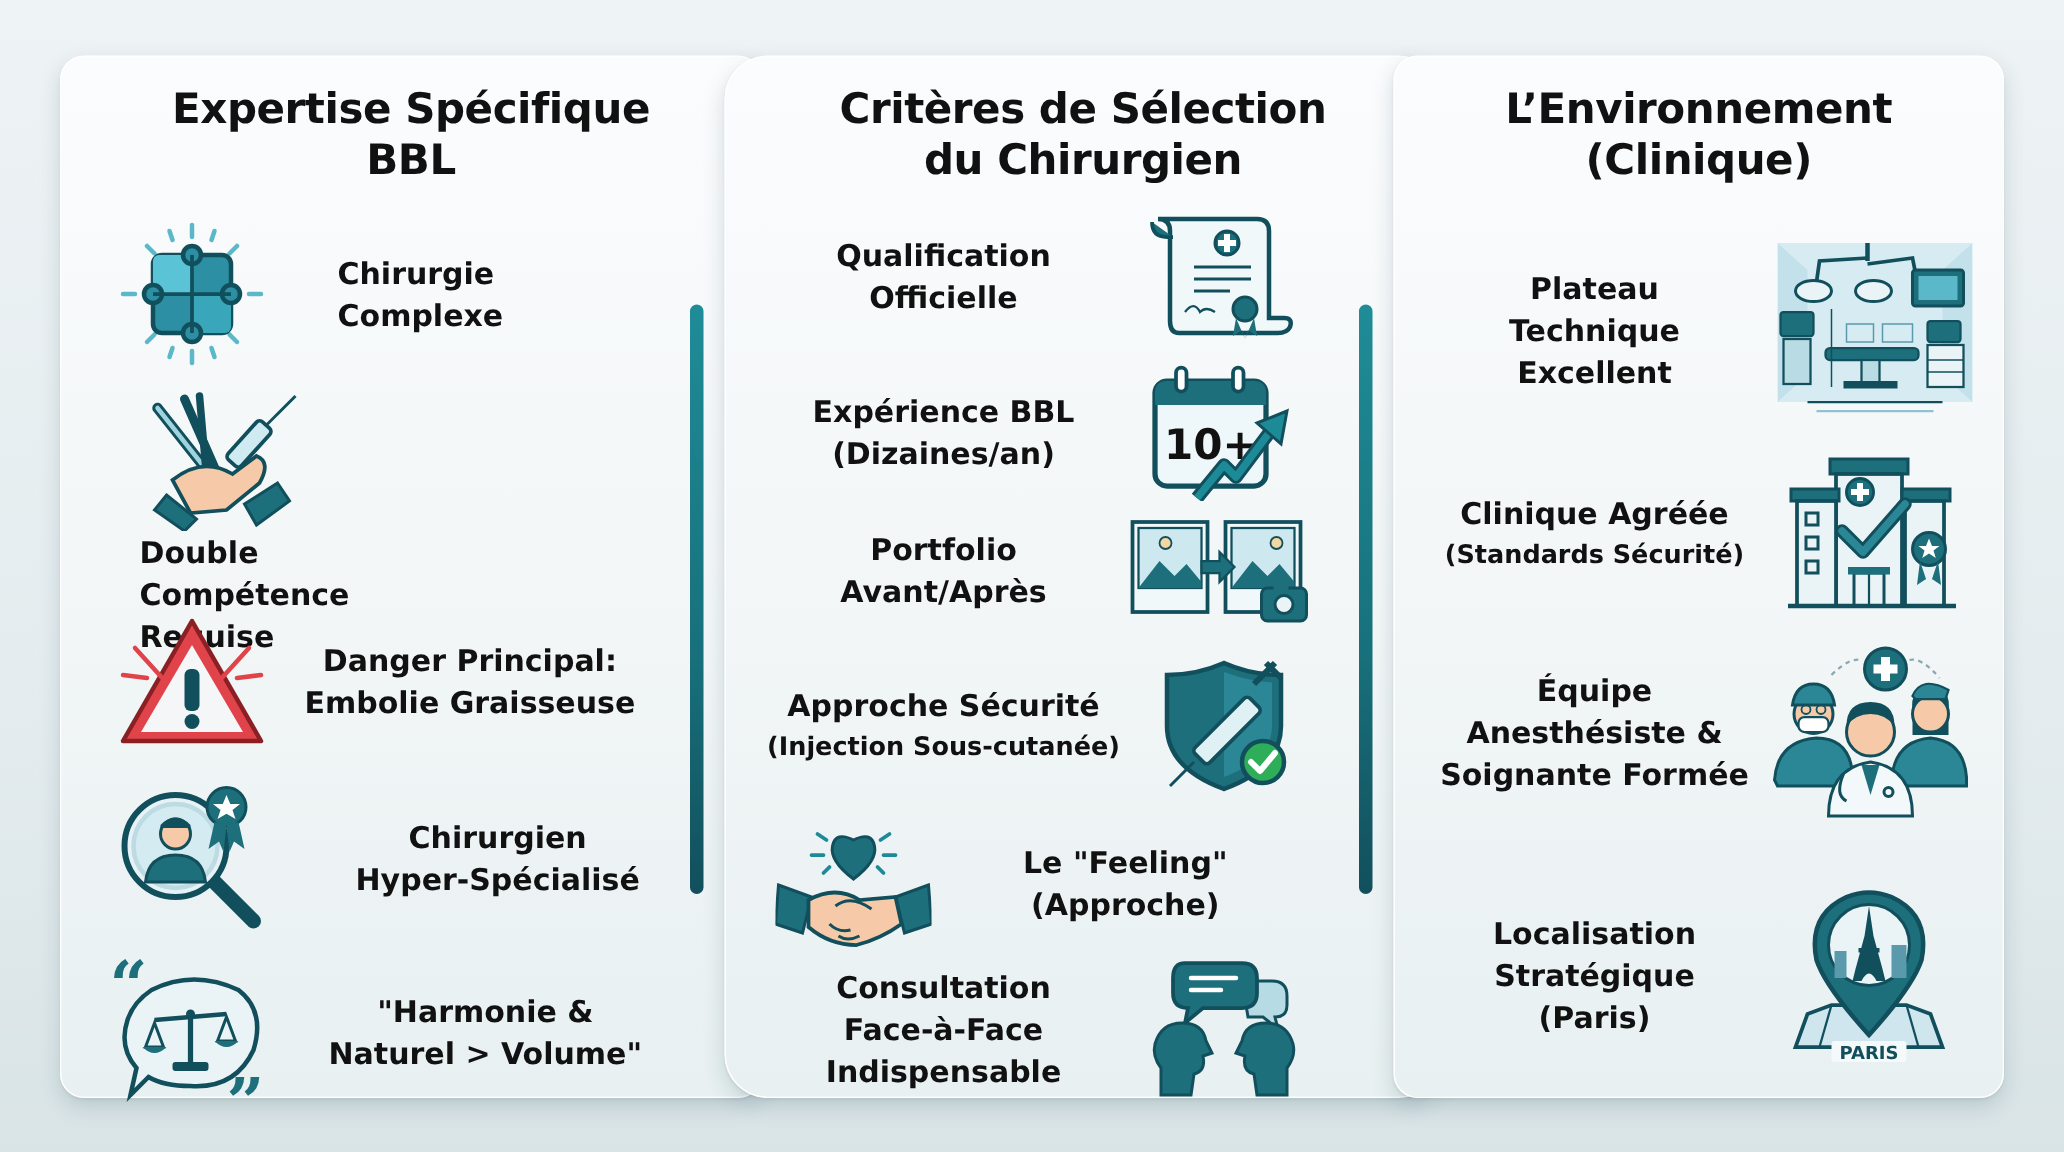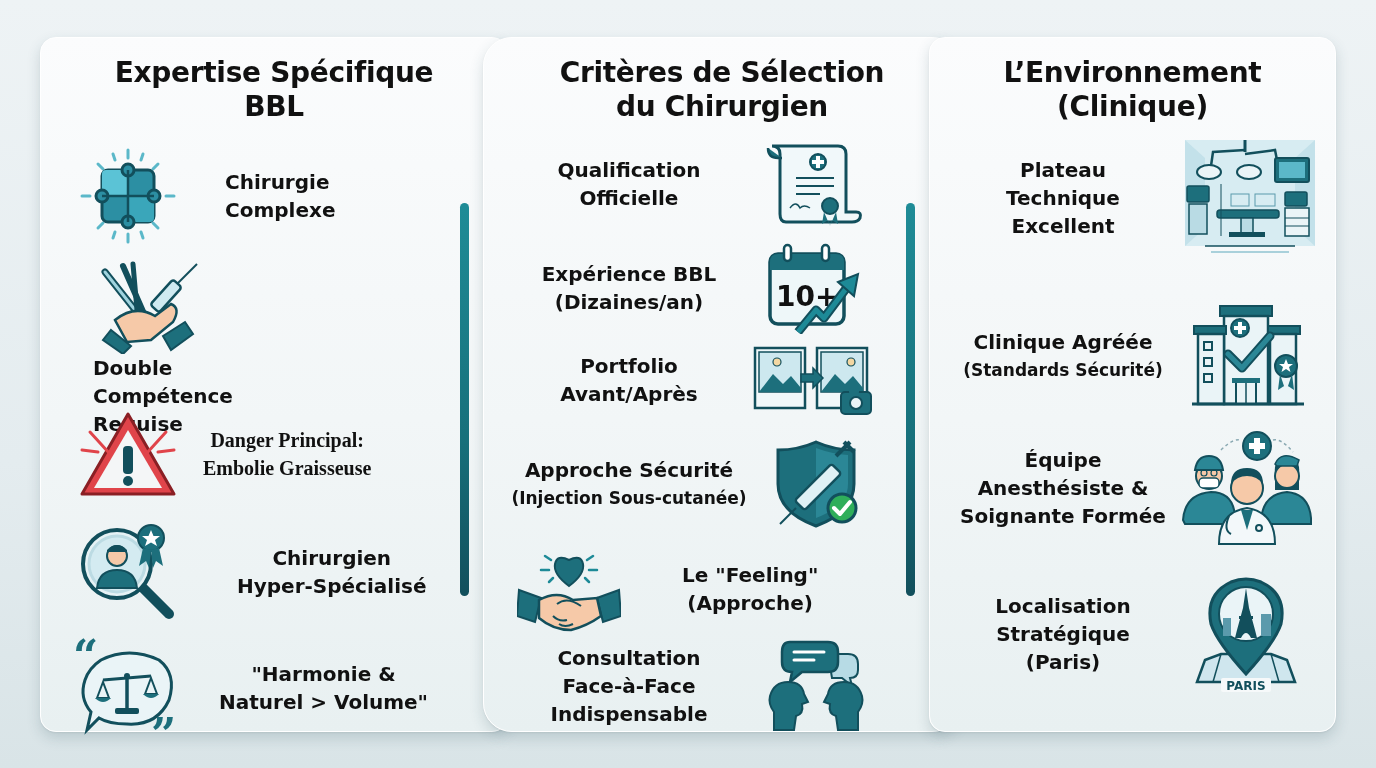--- a/index.html
+++ b/index.html
@@ -141,21 +141,21 @@
         <rect x="47" y="38" width="10" height="28" rx="4" fill="#124f5c"></rect>
         <circle cx="52" cy="73" r="5" fill="#124f5c"></circle>
         <g stroke="#e0444a" stroke-width="3" stroke-linecap="round">
           <line x1="14" y1="24" x2="34" y2="46"></line>
             <line x1="6" y1="42" x2="22" y2="44"></line>
           <line x1="90" y1="24" x2="70" y2="46"></line>
             <line x1="98" y1="42" x2="82" y2="44"></line>
         </g>
       </svg>
     </div>
-    <div class="label" style="margin-left:22px;font-family:Liberation Serif, serif;">
+    <div class="label" style="margin-left:22px;">
       <span>Danger Principal:</span>
       <span>Embolie Graisseuse</span>
     </div>
   </div>
 
   <div class="item" style="left:36px; top:484px;">
     <div class="icon" style="width:100px;height:100px;">
       <svg width="100" height="100" viewBox="0 0 100 100">
         <line x1="66" y1="66" x2="92" y2="92" stroke="#124f5c" stroke-width="10" stroke-linecap="round"></line>
         <circle cx="40" cy="42" r="34" fill="#e6f2f5" stroke="#124f5c" stroke-width="4"></circle>
@@ -335,21 +335,21 @@
 </div>
 
 <div class="divider" id="divider-2"></div>
 
 <div class="panel" id="panel-right">
   <div class="panel-title">
     <span>L’Environnement</span>
     <span>(Clinique)</span>
   </div>
 
-  <div class="item" style="left:20px; top:102px;">
+  <div class="item" style="left:20px; top:124px;">
     <div class="label" style="width:226px;">
       <span>Plateau</span>
       <span>Technique</span>
       <span>Excellent</span>
     </div>
     <div class="icon" style="width:132px;height:116px;margin-left:8px;">
       <svg width="130" height="116" viewBox="0 0 130 116">
         <rect x="0" y="0" width="130" height="106" fill="#d7ecf2"></rect>
         <path d="M0 0 L20 18 L20 88 L0 106 Z" fill="#c3e1ea"></path>
         <path d="M130 0 L110 18 L110 88 L130 106 Z" fill="#c3e1ea"></path>
@@ -436,21 +436,21 @@
         <path d="M38 114 Q38 82 66 78 Q94 82 94 114 Z" fill="#f3f8fa" stroke="#124f5c" stroke-width="2"></path>
         <path d="M60 80 L66 100 L72 80 Z" fill="#1d6f7c"></path>
         <path d="M48 86 Q42 100 50 104" fill="none" stroke="#124f5c" stroke-width="2"></path>
         <circle cx="78" cy="98" r="3" fill="none" stroke="#124f5c" stroke-width="2"></circle>
         <circle cx="66" cy="58" r="16" fill="#f6c9a8" stroke="#124f5c" stroke-width="2"></circle>
         <path d="M50 54 Q50 38 66 38 Q82 38 82 54 Q76 46 66 46 Q56 46 50 54 Z" fill="#124f5c"></path>
       </svg>
     </div>
   </div>
 
-  <div class="item" style="left:20px; top:536px;">
+  <div class="item" style="left:20px; top:552px;">
     <div class="label" style="width:226px;">
       <span>Localisation</span>
       <span>Stratégique</span>
       <span>(Paris)</span>
     </div>
     <div class="icon" style="width:112px;height:120px;margin-left:14px;">
       <svg width="110" height="120" viewBox="0 0 110 120">
         <path d="M14 86 L30 80 L80 80 L96 86 L104 108 L6 108 Z" fill="#cfe6ee" stroke="#124f5c" stroke-width="2.5"></path>
         <line x1="30" y1="80" x2="22" y2="108" stroke="#124f5c" stroke-width="1.5"></line>
         <line x1="80" y1="80" x2="88" y2="108" stroke="#124f5c" stroke-width="1.5"></line>

